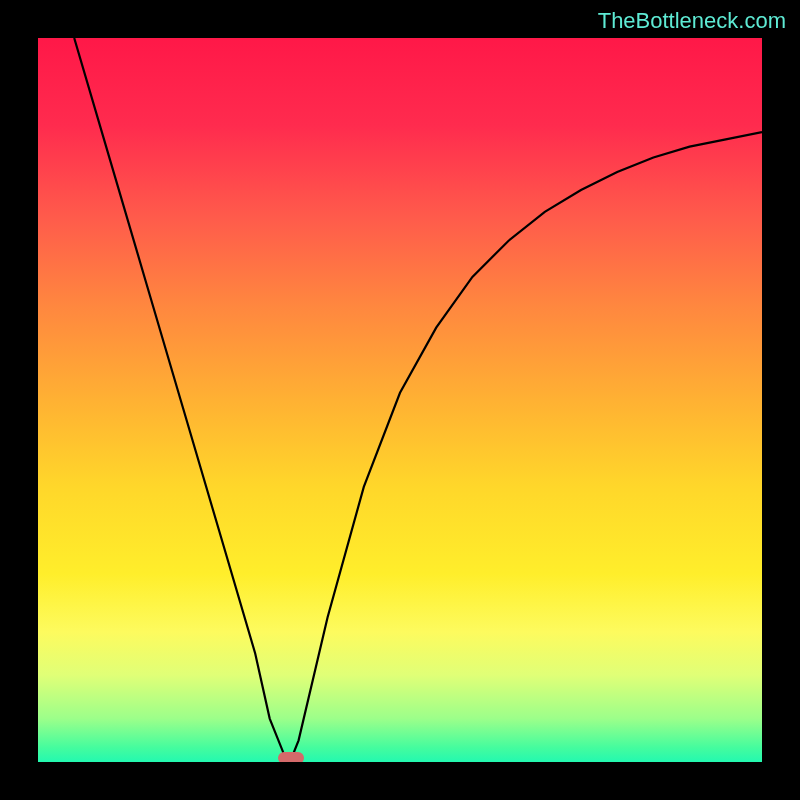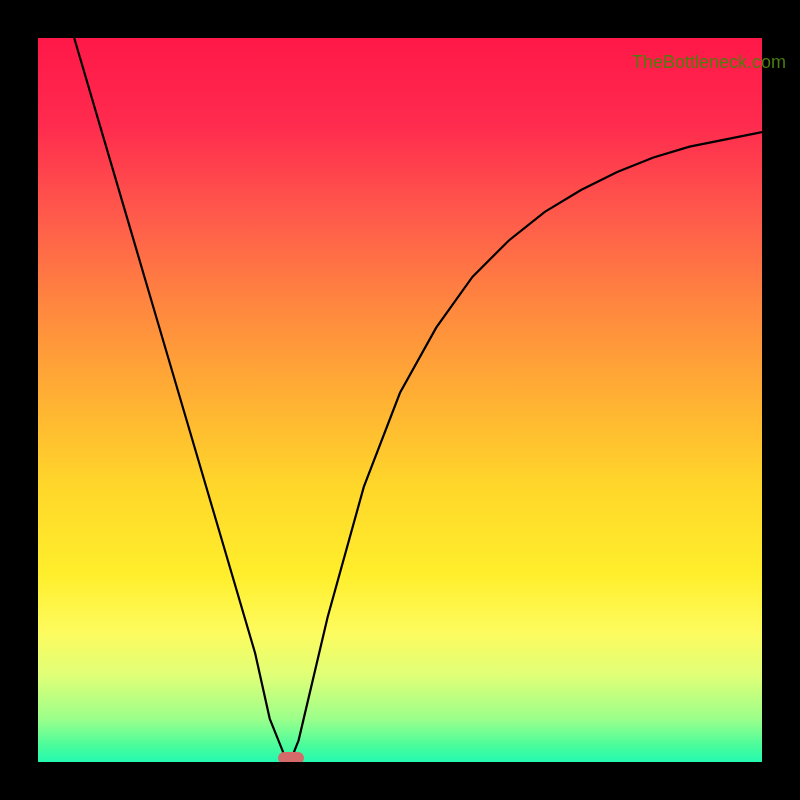--- a/index.html
+++ b/index.html
@@ -11,26 +11,25 @@
     width: 800px;
     height: 800px;
     background: #000;
     position: relative;
     overflow: hidden;
   }
   .watermark {
     position: absolute;
     top: 8px;
     right: 14px;
-    color: #4d7c0f;
+    color: #5eead4;
     font-family: Arial, sans-serif;
-    font-size: 18px;
+    font-size: 22px;
     font-weight: 500;
     z-index: 10;
-    margin-top: 44px;
   }
   .plot-area {
     position: absolute;
     left: 38px;
     top: 38px;
     width: 724px;
     height: 724px;
     overflow: hidden;
   }
   .gradient-bg {

